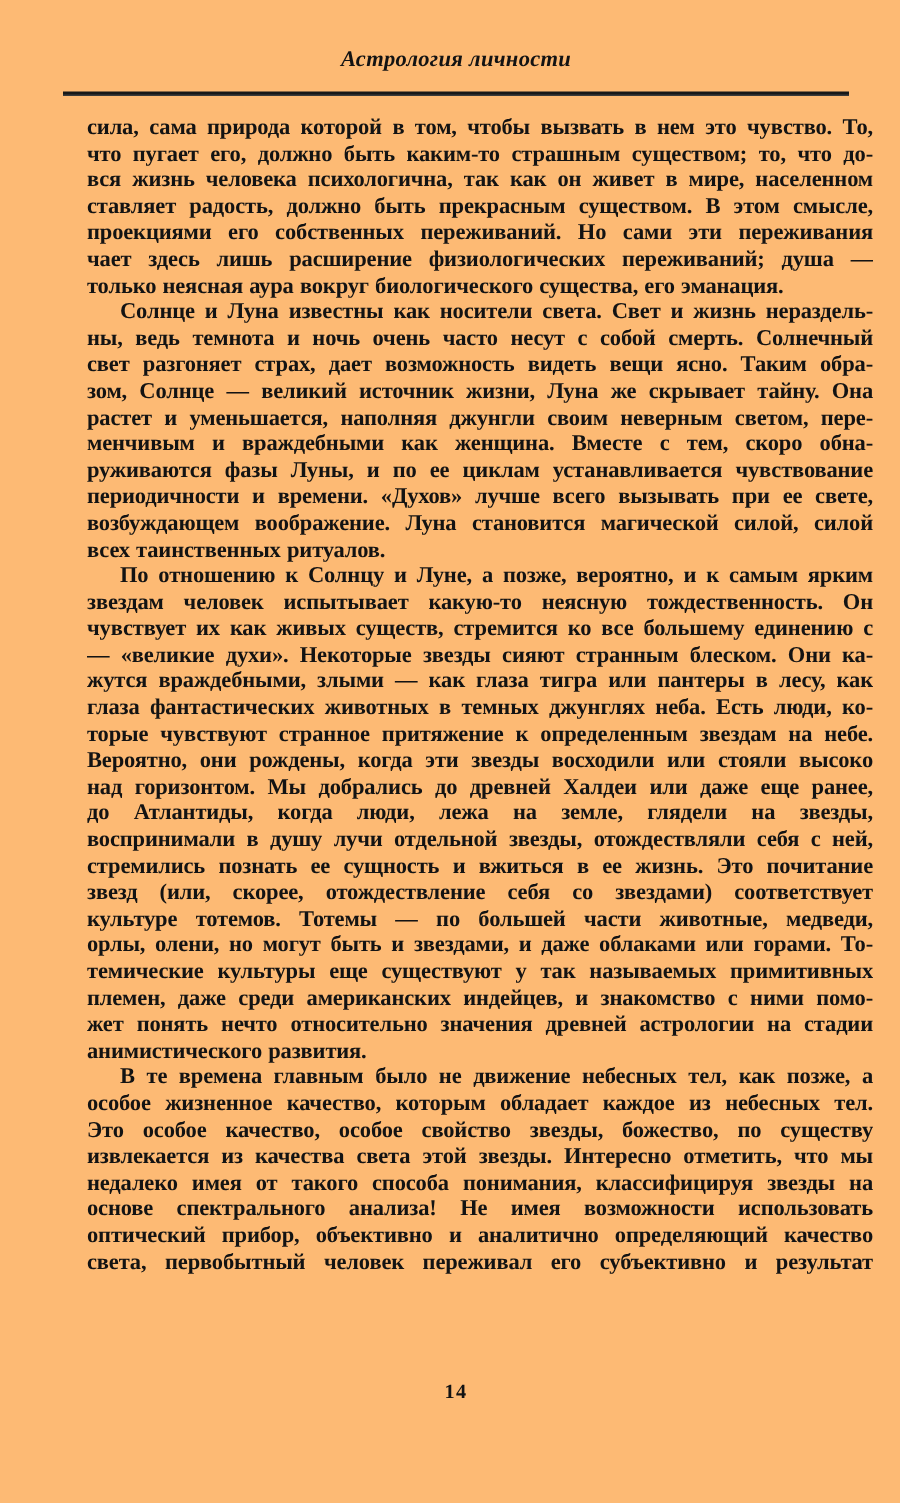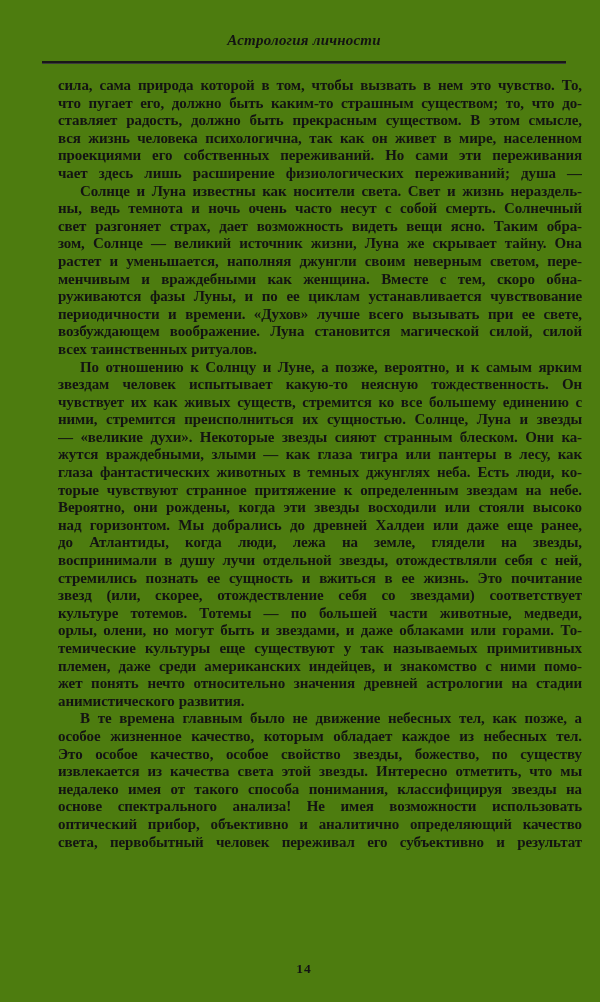--- a/index.html
+++ b/index.html
@@ -4,21 +4,21 @@
 <style>
   html, body {
     margin: 0;
     padding: 0;
     background: #ffffff;
   }
   .page {
     position: relative;
     width: 600px;
     height: 1002px;
-    background: #4d7c0f;
+    background: #fdba74;
     font-family: "Liberation Serif", serif;
     color: #131313;
     overflow: hidden;
   }
   .running-head {
     position: absolute;
     top: 32px;
     left: 42px;
     width: 524px;
     text-align: center;
@@ -56,56 +56,56 @@
     height: 17.6px;
   }
   .line.last {
     text-align-last: left;
   }
   .line.indent {
     text-indent: 22px;
   }
   .page-number {
     position: absolute;
-    top: 961px;
+    top: 920px;
     left: 42px;
     width: 524px;
     text-align: center;
     font-weight: 700;
     font-size: 13.5px;
     letter-spacing: 1px;
   }
 </style>
 </head>
 <body>
 
 <div class="page">
   <div class="running-head">Астрология личности</div>
   <div class="head-rule"></div>
   <div class="body-text" id="body-text">
       <div class="line">сила, сама природа которой в том, чтобы вызвать в нем это чувство. То,</div>
       <div class="line">что пугает его, должно быть каким-то страшным существом; то, что до-</div>
+      <div class="line">вся жизнь человека психологична, так как он живет в мире, населенном</div>
       <div class="line">ставляет радость, должно быть прекрасным существом. В этом смысле,</div>
-      <div class="line">вся жизнь человека психологична, так как он живет в мире, населенном</div>
       <div class="line">проекциями его собственных переживаний. Но сами эти переживания</div>
       <div class="line">чает здесь лишь расширение физиологических переживаний; душа —</div>
+      <div class="line last">только неясная аура вокруг биологического существа, его эманация.</div>
       <div class="line indent">Солнце и Луна известны как носители света. Свет и жизнь нераздель-</div>
       <div class="line">ны, ведь темнота и ночь очень часто несут с собой смерть. Солнечный</div>
       <div class="line">свет разгоняет страх, дает возможность видеть вещи ясно. Таким обра-</div>
       <div class="line">зом, Солнце — великий источник жизни, Луна же скрывает тайну. Она</div>
       <div class="line">растет и уменьшается, наполняя джунгли своим неверным светом, пере-</div>
       <div class="line">менчивым и враждебными как женщина. Вместе с тем, скоро обна-</div>
       <div class="line">руживаются фазы Луны, и по ее циклам устанавливается чувствование</div>
       <div class="line">периодичности и времени. «Духов» лучше всего вызывать при ее свете,</div>
       <div class="line">возбуждающем воображение. Луна становится магической силой, силой</div>
       <div class="line last">всех таинственных ритуалов.</div>
       <div class="line indent">По отношению к Солнцу и Луне, а позже, вероятно, и к самым ярким</div>
       <div class="line">звездам человек испытывает какую-то неясную тождественность. Он</div>
       <div class="line">чувствует их как живых существ, стремится ко все большему единению с</div>
-      <div class="line">ними, стремится преисполниться их сущностью. Солнце, Луна и звезды</div>
       <div class="line">— «великие духи». Некоторые звезды сияют странным блеском. Они ка-</div>
       <div class="line">жутся враждебными, злыми — как глаза тигра или пантеры в лесу, как</div>
       <div class="line">глаза фантастических животных в темных джунглях неба. Есть люди, ко-</div>
       <div class="line">торые чувствуют странное притяжение к определенным звездам на небе.</div>
       <div class="line">Вероятно, они рождены, когда эти звезды восходили или стояли высоко</div>
       <div class="line">над горизонтом. Мы добрались до древней Халдеи или даже еще ранее,</div>
       <div class="line">до Атлантиды, когда люди, лежа на земле, глядели на звезды,</div>
       <div class="line">воспринимали в душу лучи отдельной звезды, отождествляли себя с ней,</div>
       <div class="line">стремились познать ее сущность и вжиться в ее жизнь. Это почитание</div>
       <div class="line">звезд (или, скорее, отождествление себя со звездами) соответствует</div>

